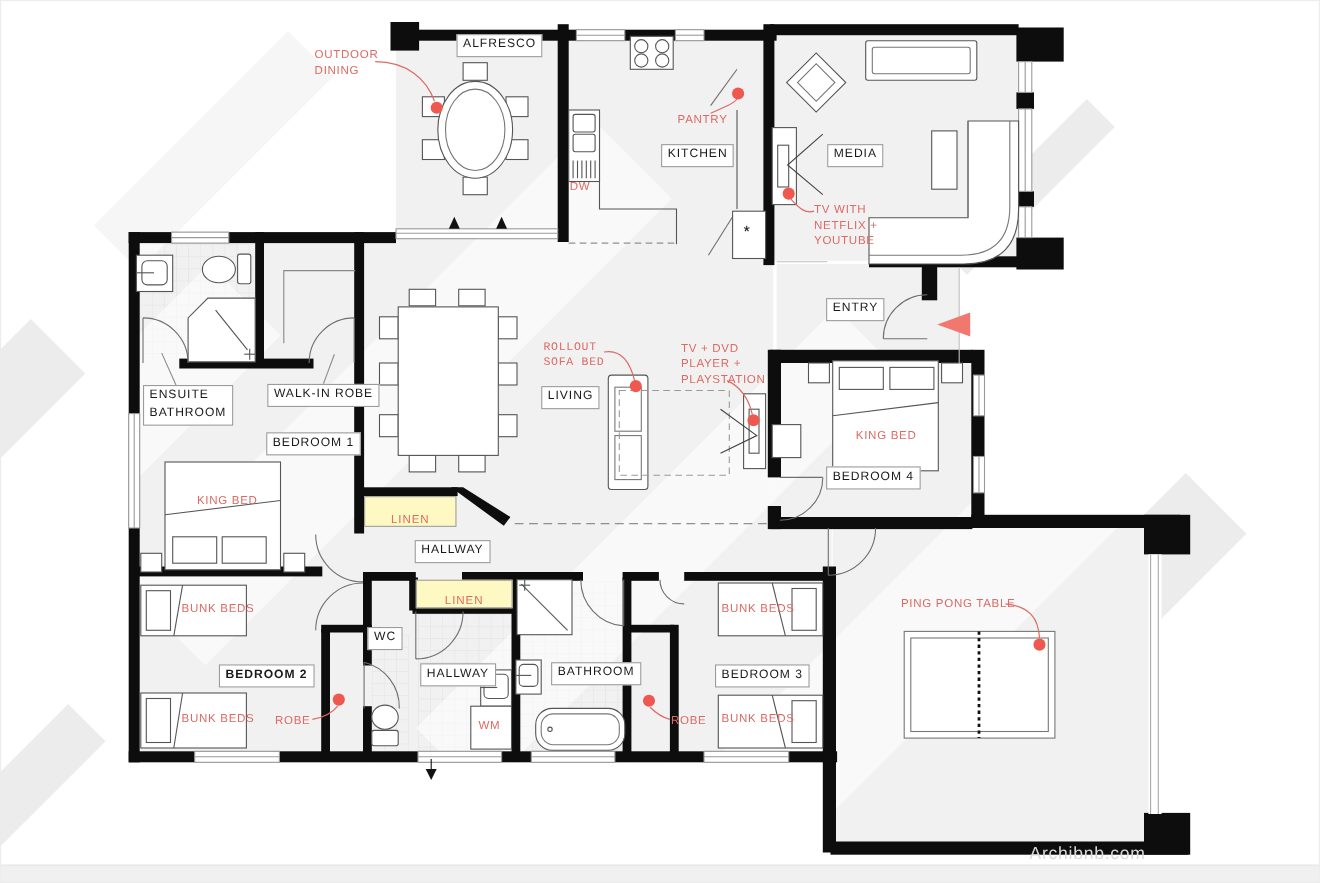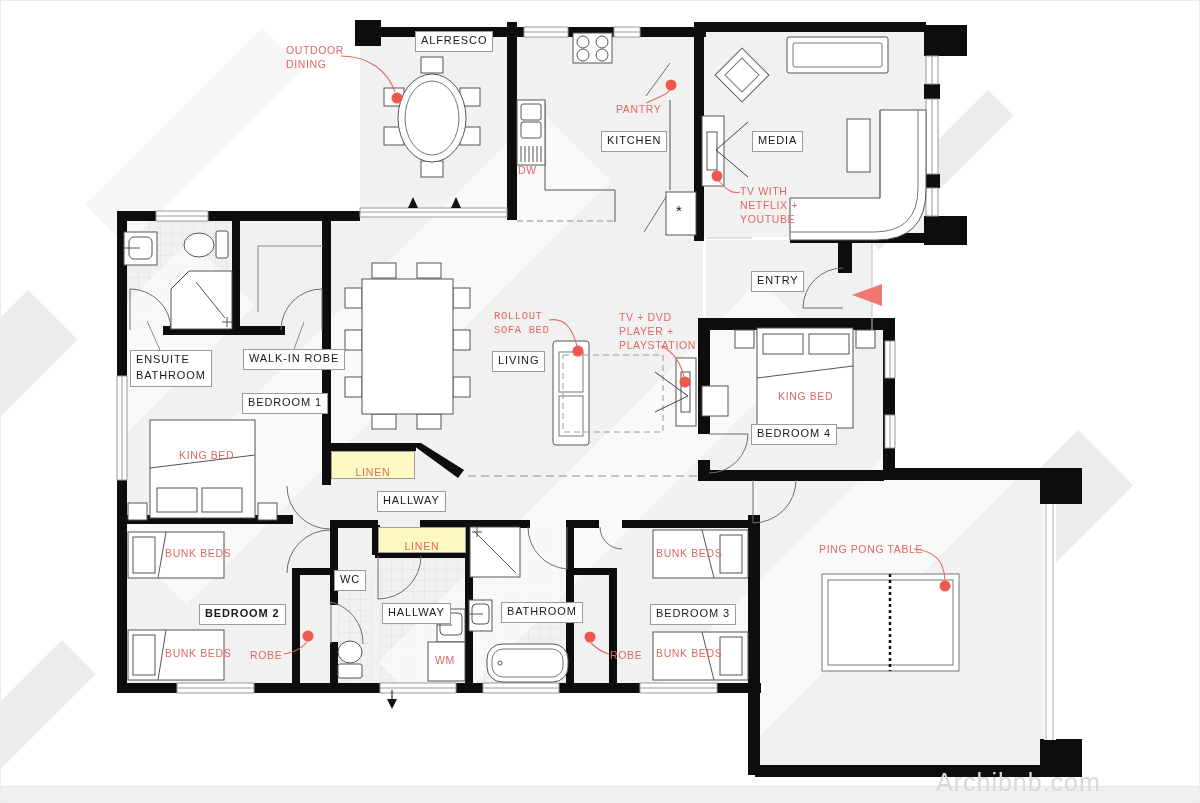--- a/index.html
+++ b/index.html
@@ -27,21 +27,21 @@
          color:#191919;font-size:11px;letter-spacing:.08em;line-height:1.45;
          padding:1px 5px 2px 5px;white-space:pre-line;z-index:5;}
   .note{position:absolute;color:var(--red);font-size:10.5px;letter-spacing:.06em;
         line-height:1.35;white-space:pre-line;z-index:5;}
   .closet{position:absolute;background:#fef9c3;border:1px solid #9e9e9e;display:flex;
           align-items:flex-end;justify-content:center;color:var(--red);font-size:10.5px;
           letter-spacing:.08em;z-index:5;}
   .star{position:absolute;color:#111;font-size:15px;z-index:5;}
   .strip{position:absolute;left:0;top:786px;width:1200px;height:17px;background:#f0f0f1;
          border-top:1px solid #e6e6e6;z-index:1;}
-  .watermark{position:absolute;left:936px;top:768px;color:#d9d9d9;font-size:25px;
+  .watermark{position:absolute;left:936px;top:768px;color:#d9d9d9;font-size:16px;
              letter-spacing:.04em;z-index:6;}
 </style>
 </head>
 <body>
 
 <div class="stage">
 
   <div class="chev" style="left:28px;top:290px;width:70px;height:520px;"></div>
   <div class="chev" style="left:262px;top:28px;width:58px;height:250px;"></div>
   <div class="chev" style="left:1078px;top:430px;width:78px;height:370px;"></div>

